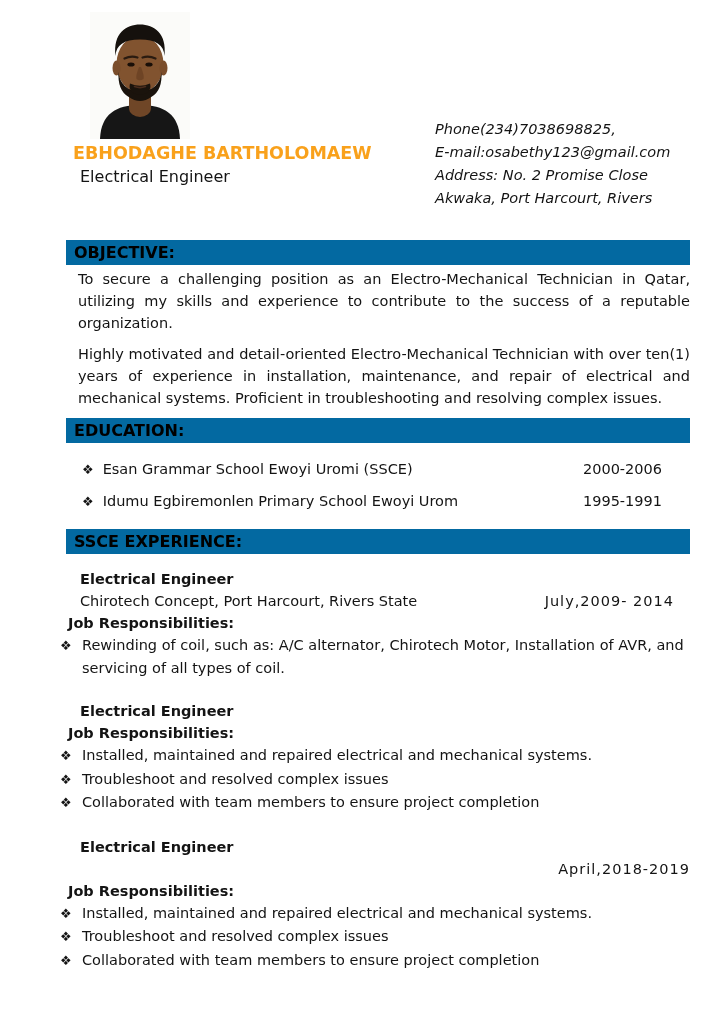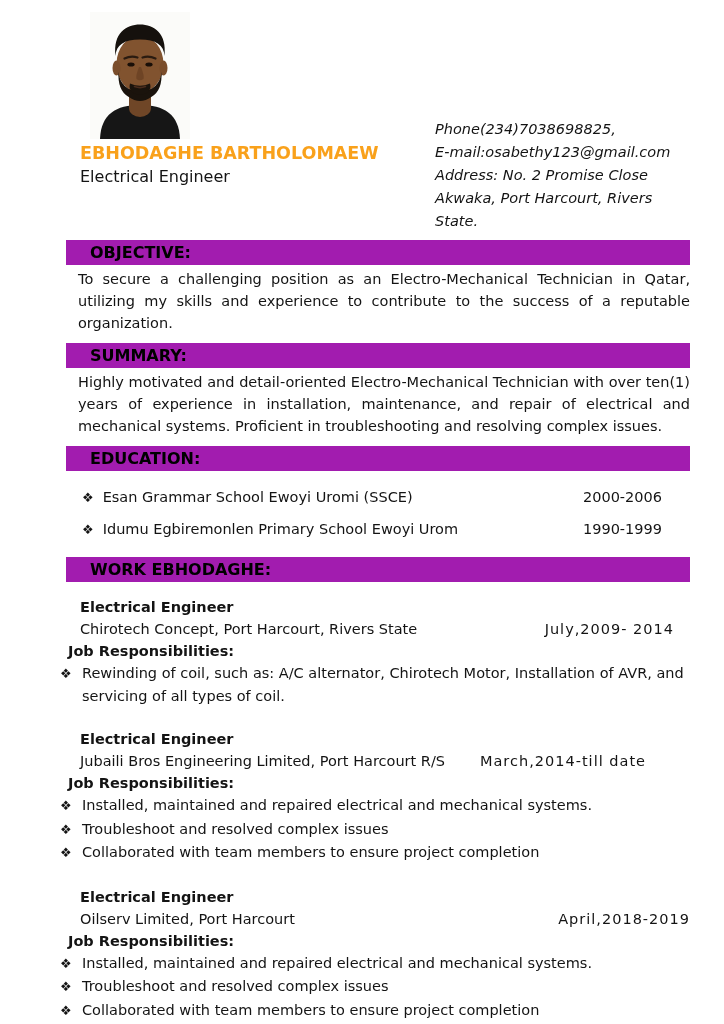--- a/index.html
+++ b/index.html
@@ -14,38 +14,38 @@
     color:#141414;
     overflow:hidden;
   }
   
   .photo {
     position:absolute; left:90px; top:12px;
     width:100px; height:127px;
     background:#fcfcfa;
   }
   .person-name {
-    position:absolute; left:80px; top:143px;
+    position:absolute; left:73px; top:143px;
     font-size:17.5px; font-weight:bold; color:#F9A11B;
     white-space:nowrap;
   }
   .person-title {
     position:absolute; left:80px; top:167px;
     font-size:16px; color:#141414; white-space:nowrap;
   }
   .contact {
     position:absolute; left:435px; top:118px; width:262px;
     font-size:14.5px; line-height:23px; color:#141414;font-style:italic;
   }
   
   .content { position:absolute; left:66px; top:240px; width:624px; }
   .sec-bar {
-    background:#a21caf;
+    background:#0369a1;
     font-size:16px; font-weight:bold; color:#000;
-    padding:2px 24px; line-height:21px;
+    padding:2px 8px; line-height:21px;
   }
   .sec-body {
     margin:3px 0 9px 12px;
     width:612px;
     line-height:22px;
     text-align:justify;
   }
   
   .edu-list { margin:15px 0 16px 0; }
   .edu-row { display:flex; align-items:baseline; line-height:22px; margin-bottom:9px; padding-left:16px; }
@@ -103,74 +103,70 @@
   </div>
 
   <div class="person-name">EBHODAGHE BARTHOLOMAEW</div>
   <div class="person-title">Electrical Engineer</div>
 
   <div class="contact">
     <div>Phone(234)7038698825,</div>
     <div>E-mail:osabethy123@gmail.com</div>
     <div>Address: No. 2 Promise Close</div>
     <div>Akwaka, Port Harcourt, Rivers</div>
-    <div>State.</div>
   </div>
 
   <div class="content">
 
     <div>
       <div class="sec-bar">OBJECTIVE:</div>
       <p class="sec-body">To secure a challenging position as an Electro-Mechanical Technician in Qatar, utilizing my skills and experience to contribute to the success of a reputable organization.</p>
     </div>
 
     <div>
-      <div class="sec-bar">SUMMARY:</div>
       <p class="sec-body">Highly motivated and detail-oriented Electro-Mechanical Technician with over ten(1) years of experience in installation, maintenance, and repair of electrical and mechanical systems. Proficient in troubleshooting and resolving complex issues.</p>
     </div>
 
     <div>
       <div class="sec-bar">EDUCATION:</div>
       <div class="edu-list">
         <div class="edu-row">
           <span class="bullet">❖</span>
           <span class="edu-school">Esan Grammar School Ewoyi Uromi (SSCE)</span>
           <span class="edu-years">2000-2006</span>
         </div>
         <div class="edu-row">
           <span class="bullet">❖</span>
           <span class="edu-school">Idumu Egbiremonlen Primary School Ewoyi Urom</span>
-          <span class="edu-years">1990-1999</span>
-        </div>
-      </div>
-    </div>
-
-    <div>
-      <div class="sec-bar">WORK EBHODAGHE:</div>
+          <span class="edu-years">1995-1991</span>
+        </div>
+      </div>
+    </div>
+
+    <div>
+      <div class="sec-bar">SSCE EXPERIENCE:</div>
 
       <div class="job">
         <div class="job-title">Electrical Engineer</div>
         <div class="job-company-row">
           <span>Chirotech Concept, Port Harcourt, Rivers State</span>
           <span class="job-dates">July,2009- 2014</span>
         </div>
         <div class="job-resp-label">Job Responsibilities:</div>
         <ul class="job-bullets">
           <li>
             <span class="bullet">❖</span>
             <span class="bullet-text">Rewinding of coil, such as: A/C alternator, Chirotech Motor, Installation of AVR, and servicing of all types of coil.</span>
           </li>
         </ul>
       </div>
 
       <div class="job">
         <div class="job-title">Electrical Engineer</div>
         <div class="job-company-row">
-          <span>Jubaili Bros Engineering Limited, Port Harcourt R/S</span>
-          <span class="job-dates">March,2014-till date</span>
         </div>
         <div class="job-resp-label">Job Responsibilities:</div>
         <ul class="job-bullets">
           <li>
             <span class="bullet">❖</span>
             <span class="bullet-text">Installed, maintained and repaired electrical and mechanical systems.</span>
           </li>
           <li>
             <span class="bullet">❖</span>
             <span class="bullet-text">Troubleshoot and resolved complex issues</span>
@@ -178,21 +174,20 @@
           <li>
             <span class="bullet">❖</span>
             <span class="bullet-text">Collaborated with team members to ensure project completion</span>
           </li>
         </ul>
       </div>
 
       <div class="job">
         <div class="job-title">Electrical Engineer</div>
         <div class="job-company-row">
-          <span>Oilserv Limited, Port Harcourt</span>
           <span class="job-dates">April,2018-2019</span>
         </div>
         <div class="job-resp-label">Job Responsibilities:</div>
         <ul class="job-bullets">
           <li>
             <span class="bullet">❖</span>
             <span class="bullet-text">Installed, maintained and repaired electrical and mechanical systems.</span>
           </li>
           <li>
             <span class="bullet">❖</span>

